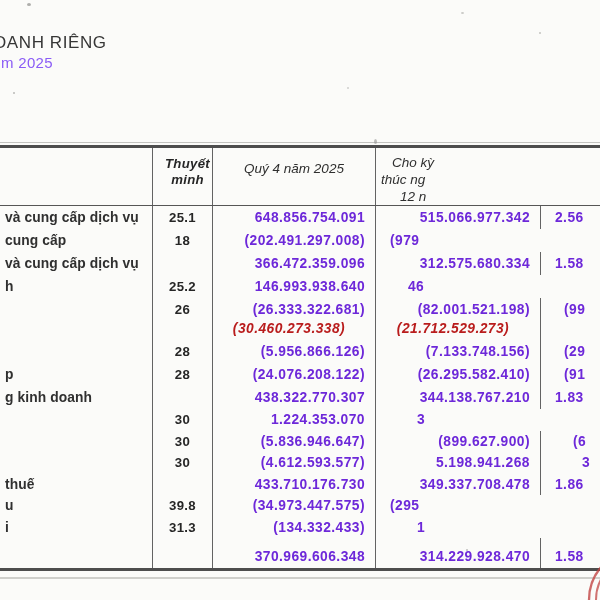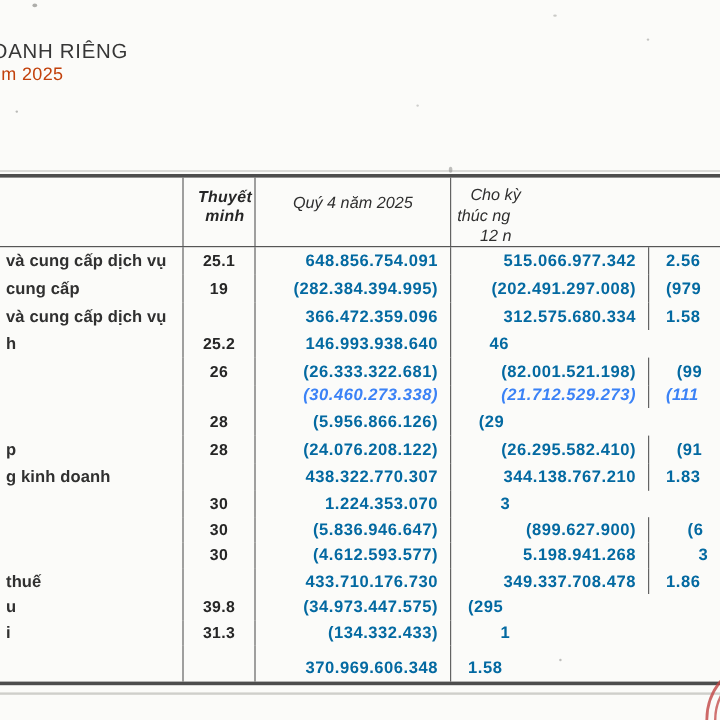--- a/index.html
+++ b/index.html
@@ -9,21 +9,21 @@
     background:#fbfbf9;
     font-family:"Liberation Sans",sans-serif;
     color:#2c2c2c;
   }
   .title{
     position:absolute;left:-7px;top:33px;
     font-size:17px;font-weight:400;color:#363636;letter-spacing:.6px;white-space:nowrap;
   }
   .subtitle{
     position:absolute;left:1px;top:54px;
-    font-size:15px;color:#c2410c;letter-spacing:.3px;white-space:nowrap;
+    font-size:15px;color:#8b5cf6;letter-spacing:.3px;white-space:nowrap;
   }
   .fin-table{
     position:absolute;left:-44px;top:145px;width:744px;
     border-top:3px solid #4d4d4d;border-bottom:3px solid #4d4d4d;
   }
   .fin-table::before{
     content:'';position:absolute;left:0;right:0;top:-6px;height:1px;background:#c3c3c0;
   }
   .thead,.row{
     display:grid;
@@ -48,25 +48,25 @@
   .row.total{height:30px;line-height:29px;}
   .row.total .cell{padding-top:9px;line-height:20px;}
   .c-label{
     padding-left:49px;font-size:13.8px;font-weight:700;color:#303030;
     white-space:nowrap;overflow:hidden;letter-spacing:.1px;
   }
   .c-note{
     text-align:center;font-size:13.2px;font-weight:700;color:#262626;letter-spacing:.3px;
   }
   .num{
-    font-size:13.8px;font-weight:700;color:#0369a1;letter-spacing:.45px;white-space:nowrap;
+    font-size:13.8px;font-weight:700;color:#6d28d9;letter-spacing:.45px;white-space:nowrap;
   }
   .c-v1.num,.c-v2.num{text-align:right;padding-right:10px;}
   .c-v3.num{text-align:left;overflow:hidden;}
-  .row.subnote .num{font-style:italic;color:#3b82f6;}
+  .row.subnote .num{font-style:italic;color:#b91c1c;text-align:center;}
   .scan-line{
     position:absolute;left:0;top:577px;width:600px;height:2px;background:#cfcfcb;
   }
   .stamp{position:absolute;left:555px;top:560px;}
   .sp{position:absolute;background:#8d8d8a;border-radius:50%;}
   .sp1{left:27px;top:3px;width:4px;height:3px;opacity:.7;}
   .sp2{left:13px;top:92px;width:2px;height:2px;opacity:.6;}
   .sp3{left:374px;top:139px;width:3px;height:5px;opacity:.55;}
   .sp4{left:539px;top:32px;width:2px;height:2px;opacity:.5;}
   .sp5{left:461px;top:12px;width:3px;height:2px;opacity:.45;}
@@ -95,22 +95,21 @@
     <div id="tbody">
         <div class="row">
     <div class="cell c-label">và cung cấp dịch vụ</div>
     <div class="cell c-note">25.1</div>
     <div class="cell c-v1 num">648.856.754.091</div>
     <div class="cell c-v2 num">515.066.977.342</div>
     <div class="cell c-v3 num" style="padding-left: 14px;">2.56</div>
   </div>
         <div class="row">
     <div class="cell c-label">cung cấp</div>
-    <div class="cell c-note">19</div>
-    <div class="cell c-v1 num">(282.384.394.995)</div>
+    <div class="cell c-note">18</div>
     <div class="cell c-v2 num">(202.491.297.008)</div>
     <div class="cell c-v3 num" style="padding-left: 14px;">(979</div>
   </div>
         <div class="row">
     <div class="cell c-label">và cung cấp dịch vụ</div>
     <div class="cell c-note"></div>
     <div class="cell c-v1 num">366.472.359.096</div>
     <div class="cell c-v2 num">312.575.680.334</div>
     <div class="cell c-v3 num" style="padding-left: 14px;">1.58</div>
   </div>
@@ -131,20 +130,21 @@
     <div class="cell c-label"></div>
     <div class="cell c-note"></div>
     <div class="cell c-v1 num">(30.460.273.338)</div>
     <div class="cell c-v2 num">(21.712.529.273)</div>
     <div class="cell c-v3 num" style="padding-left: 14px;">(111</div>
   </div>
         <div class="row">
     <div class="cell c-label"></div>
     <div class="cell c-note">28</div>
     <div class="cell c-v1 num">(5.956.866.126)</div>
+    <div class="cell c-v2 num">(7.133.748.156)</div>
     <div class="cell c-v3 num" style="padding-left: 23px;">(29</div>
   </div>
         <div class="row">
     <div class="cell c-label">p</div>
     <div class="cell c-note">28</div>
     <div class="cell c-v1 num">(24.076.208.122)</div>
     <div class="cell c-v2 num">(26.295.582.410)</div>
     <div class="cell c-v3 num" style="padding-left: 23px;">(91</div>
   </div>
         <div class="row">
@@ -190,20 +190,21 @@
         <div class="row tight">
     <div class="cell c-label">i</div>
     <div class="cell c-note">31.3</div>
     <div class="cell c-v2 num">(134.332.433)</div>
     <div class="cell c-v3 num" style="padding-left: 41px;">1</div>
   </div>
         <div class="row total">
     <div class="cell c-label"></div>
     <div class="cell c-note"></div>
     <div class="cell c-v1 num">370.969.606.348</div>
+    <div class="cell c-v2 num">314.229.928.470</div>
     <div class="cell c-v3 num" style="padding-left: 14px;">1.58</div>
   </div>
       </div>
   </div>
 
   <div class="scan-line"></div>
 
   <div class="sp sp1"></div>
   <div class="sp sp2"></div>
   <div class="sp sp3"></div>

